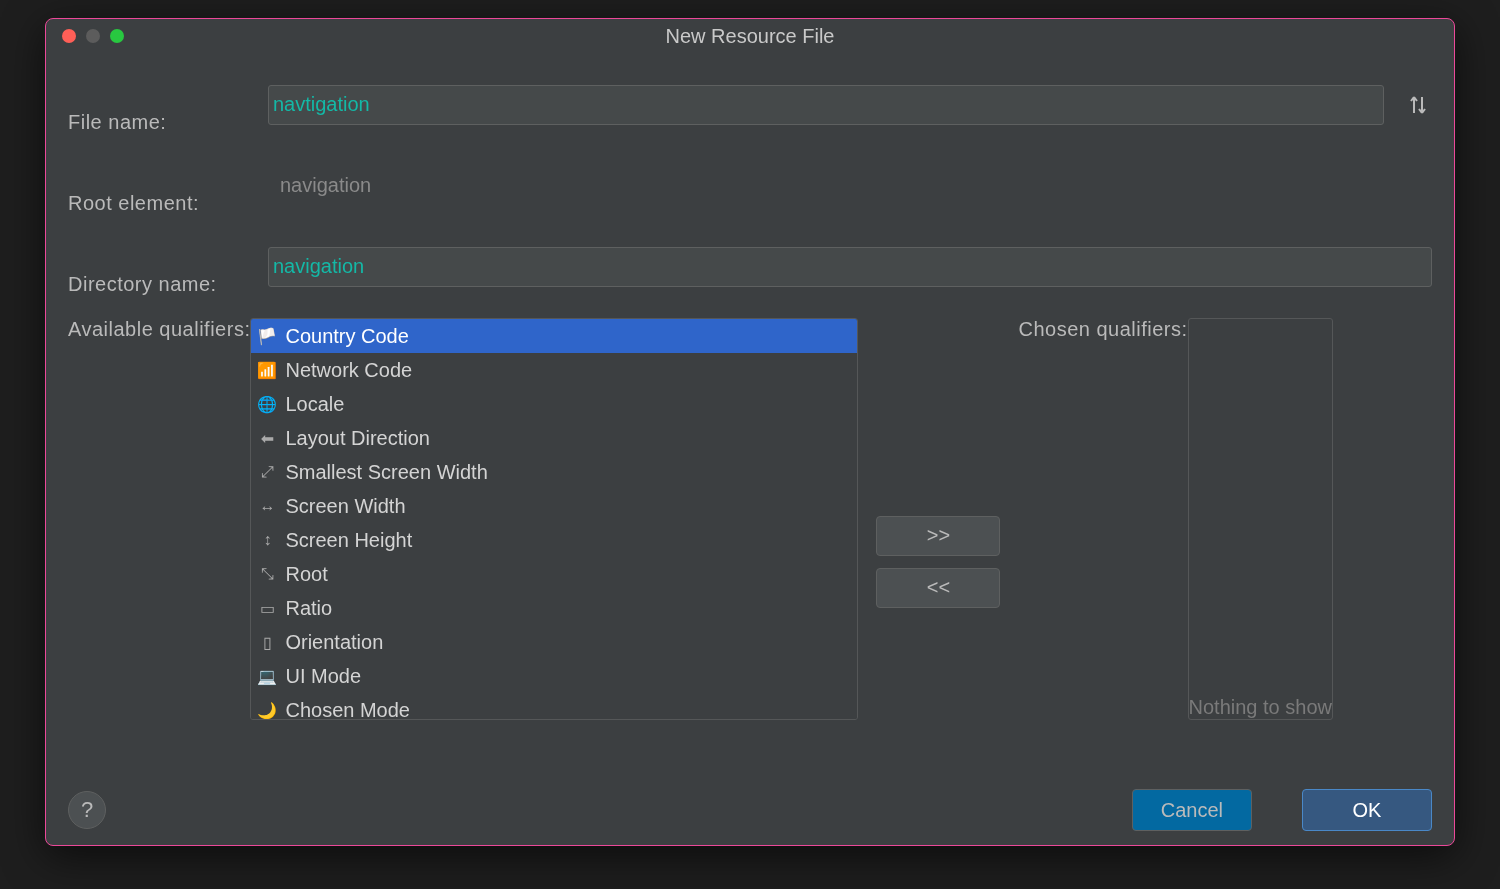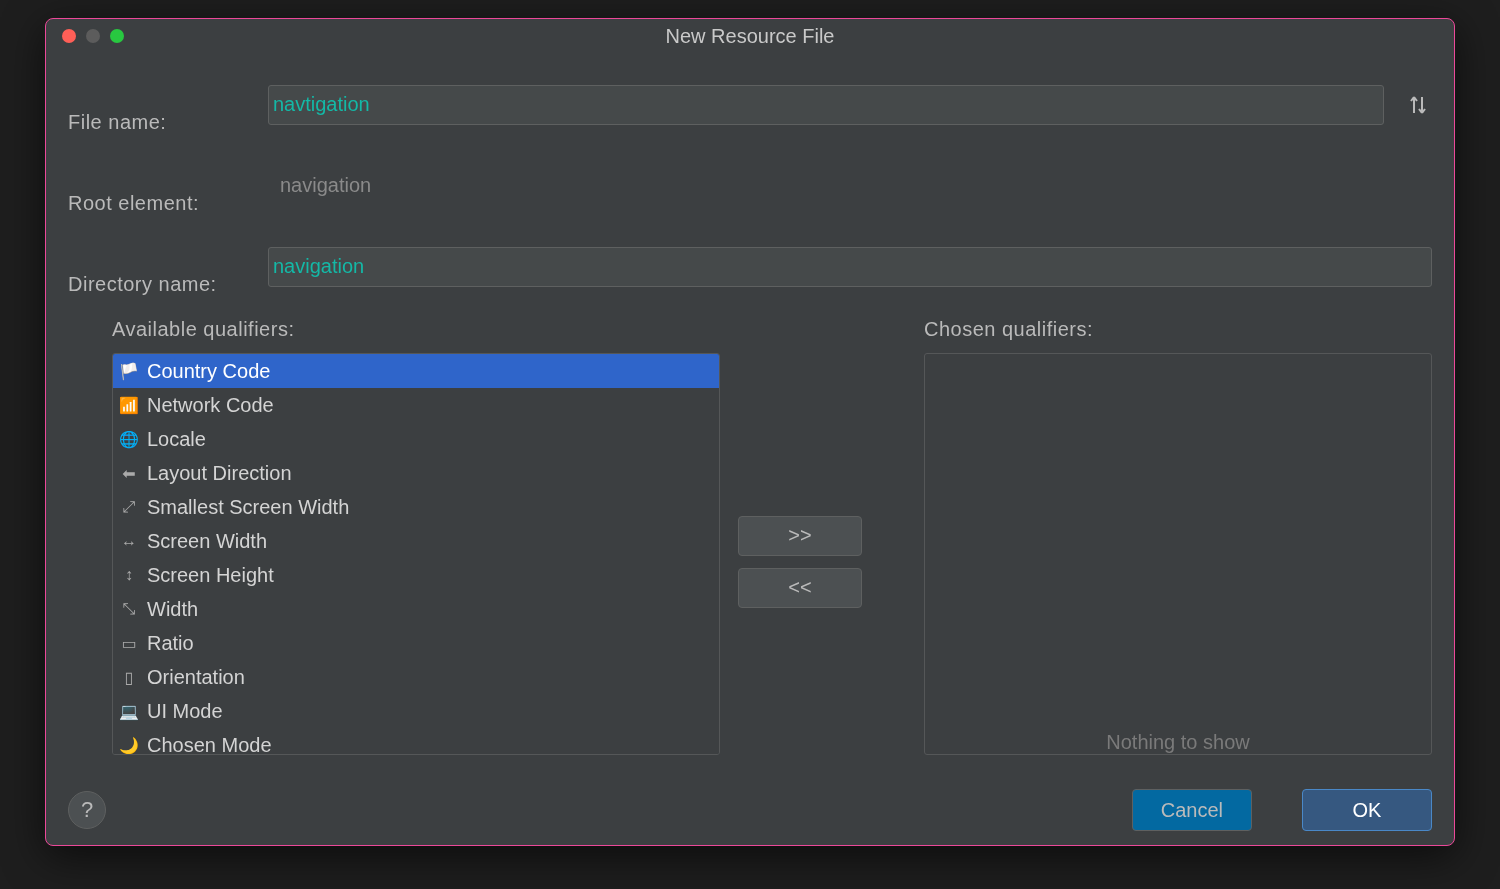--- a/index.html
+++ b/index.html
@@ -119,23 +119,21 @@
     cursor: pointer;
   }
   .qualifier-area {
     display: flex;
     flex: 1;
     gap: 18px;
     min-height: 0;
   }
   .qual-col {
     display: flex;
-    flex-direction: column;
     min-height: 0;
-    margin-left: 44px;
   }
   .qual-label {
     color: #bababa;
     margin-bottom: 12px;
     letter-spacing: 0.5px;
   }
   .list-box {
     flex: 1;
     background: #3c3f41;
     border: 1px solid #555758;
@@ -294,21 +292,21 @@
             <div class="qual-item">
               <span class="qual-icon">↔</span>
               <span>Screen Width</span>
             </div>
             <div class="qual-item">
               <span class="qual-icon">↕</span>
               <span>Screen Height</span>
             </div>
             <div class="qual-item">
               <span class="qual-icon">⤡</span>
-              <span>Width</span>
+              <span>Root</span>
             </div>
             <div class="qual-item">
               <span class="qual-icon">▭</span>
               <span>Ratio</span>
             </div>
             <div class="qual-item">
               <span class="qual-icon">▯</span>
               <span>Orientation</span>
             </div>
             <div class="qual-item">

